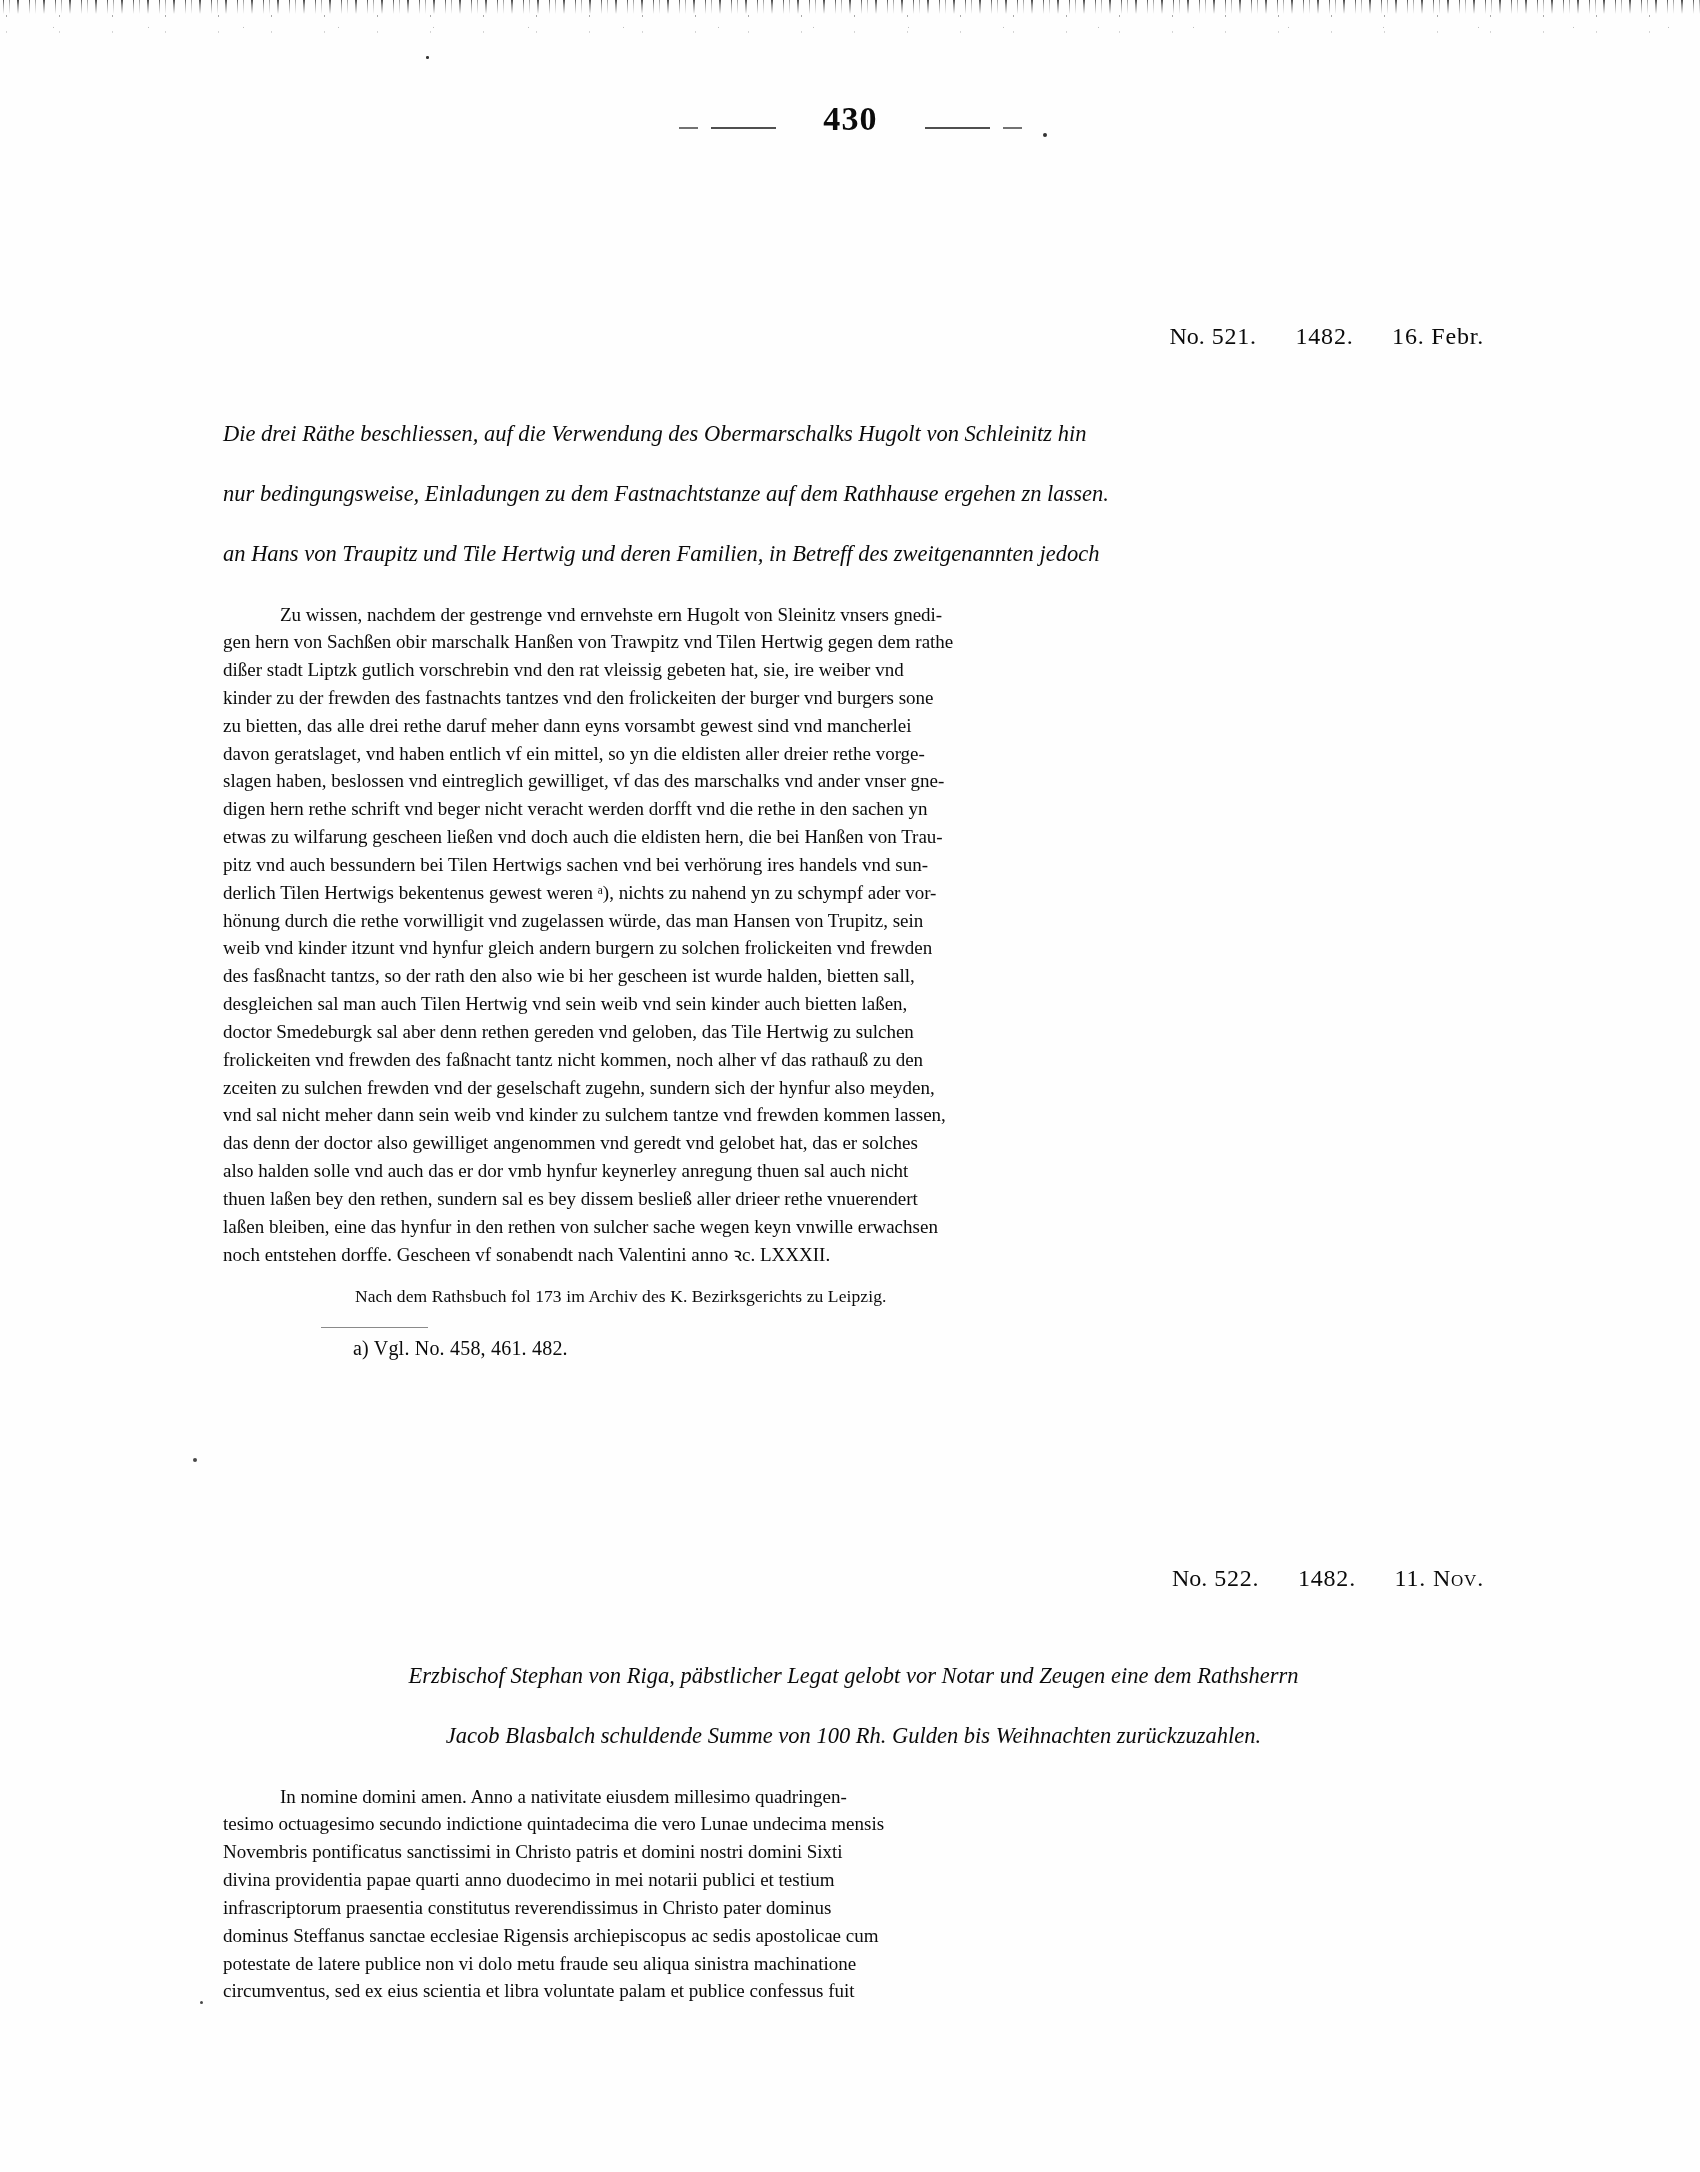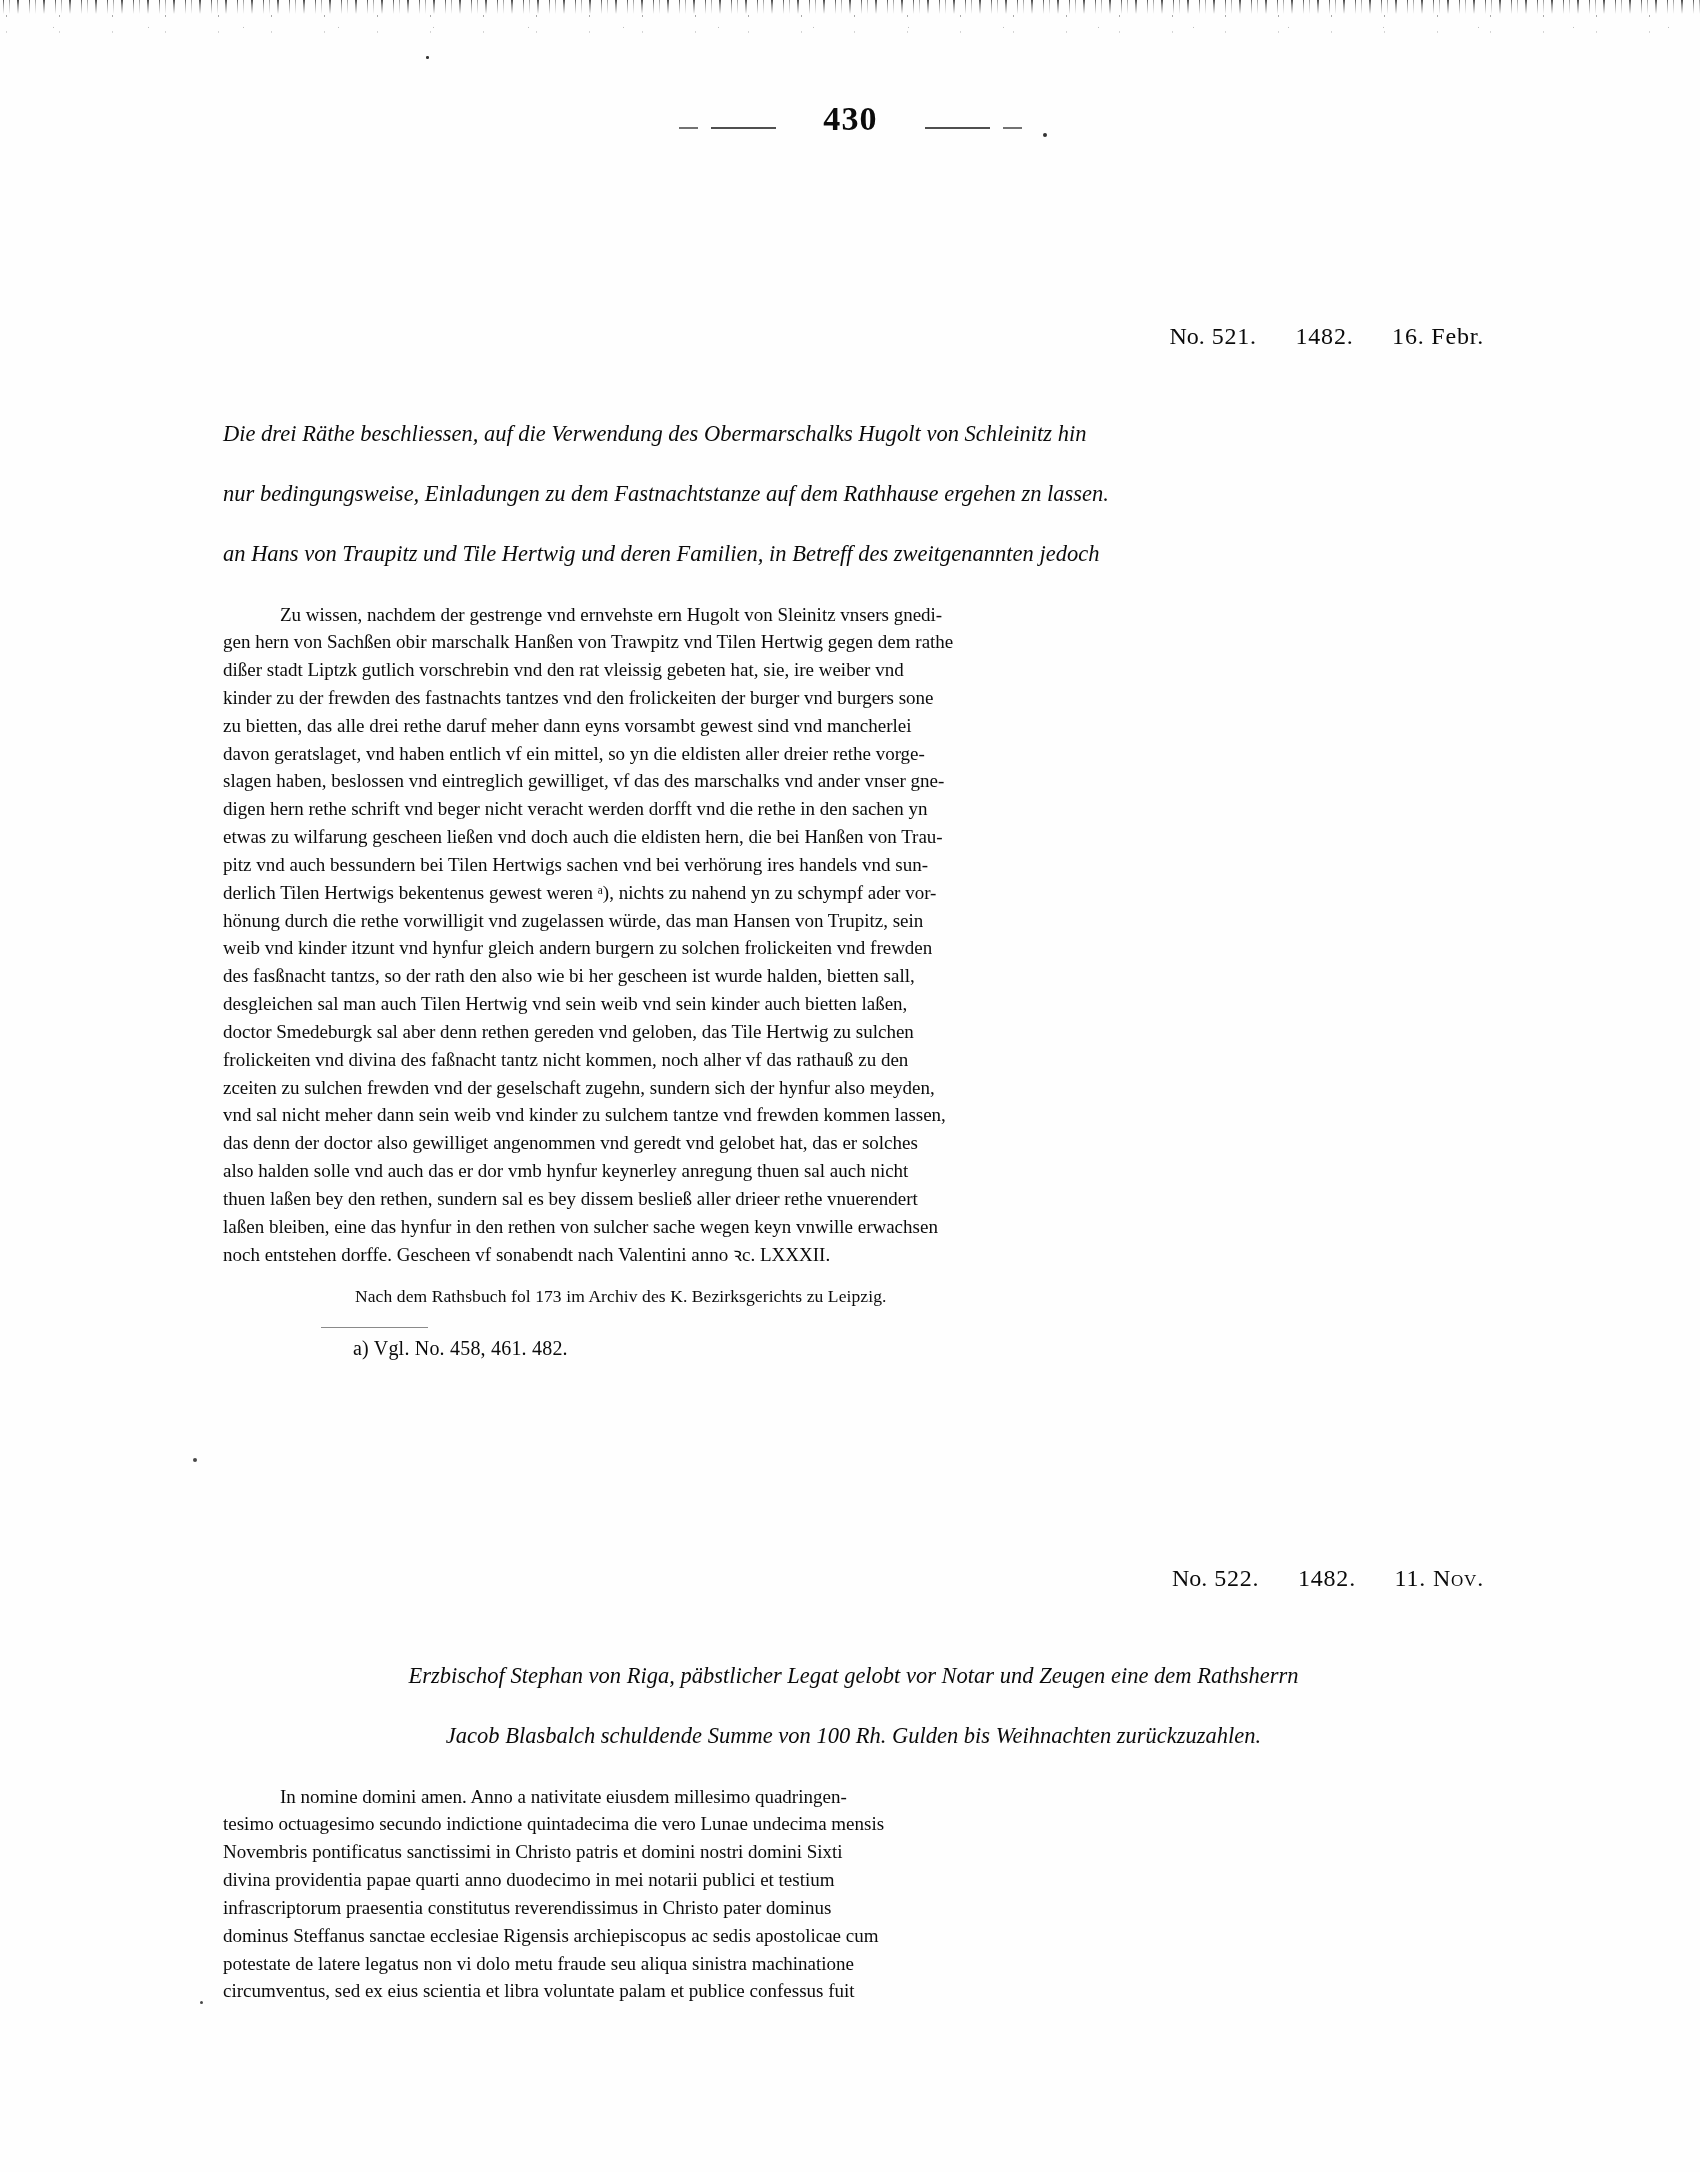--- a/index.html
+++ b/index.html
@@ -248,21 +248,21 @@
         <span>slagen haben, beslossen vnd eintreglich gewilliget, vf das des marschalks vnd ander vnser gne-</span><br>
         <span>digen hern rethe schrift vnd beger nicht veracht werden dorfft vnd die rethe in den sachen yn</span><br>
         <span>etwas zu wilfarung gescheen ließen vnd doch auch die eldisten hern, die bei Hanßen von Trau-</span><br>
         <span>pitz vnd auch bessundern bei Tilen Hertwigs sachen vnd bei verhörung ires handels vnd sun-</span><br>
         <span>derlich Tilen Hertwigs bekentenus gewest weren ᵃ), nichts zu nahend yn zu schympf ader vor-</span><br>
         <span>hönung durch die rethe vorwilligit vnd zugelassen würde, das man Hansen von Trupitz, sein</span><br>
         <span>weib vnd kinder itzunt vnd hynfur gleich andern burgern zu solchen frolickeiten vnd frewden</span><br>
         <span>des fasßnacht tantzs, so der rath den also wie bi her gescheen ist wurde halden, bietten sall,</span><br>
         <span>desgleichen sal man auch Tilen Hertwig vnd sein weib vnd sein kinder auch bietten laßen,</span><br>
         <span>doctor Smedeburgk sal aber denn rethen gereden vnd geloben, das Tile Hertwig zu sulchen</span><br>
-        <span>frolickeiten vnd divina des faßnacht tantz nicht kommen, noch alher vf das rathauß zu den</span><br>
+        <span>frolickeiten vnd frewden des faßnacht tantz nicht kommen, noch alher vf das rathauß zu den</span><br>
         <span>zceiten zu sulchen frewden vnd der geselschaft zugehn, sundern sich der hynfur also meyden,</span><br>
         <span>vnd sal nicht meher dann sein weib vnd kinder zu sulchem tantze vnd frewden kommen lassen,</span><br>
         <span>das denn der doctor also gewilliget angenommen vnd geredt vnd gelobet hat, das er solches</span><br>
         <span>also halden solle vnd auch das er dor vmb hynfur keynerley anregung thuen sal auch nicht</span><br>
         <span>thuen laßen bey den rethen, sundern sal es bey dissem besließ aller drieer rethe vnuerendert</span><br>
         <span>laßen bleiben, eine das hynfur in den rethen von sulcher sache wegen keyn vnwille erwachsen</span><br>
         <span>noch entstehen dorffe.  Gescheen vf sonabendt nach Valentini anno ꝛc. LXXXII.</span>
       </div>
 
       <div class="sp-body-to-source"></div>
@@ -298,21 +298,21 @@
 
       <div class="sp-regest-to-body"></div>
 
       <div class="body-text">
         <span class="first-indent"></span><span>In nomine domini amen.  Anno a nativitate eiusdem millesimo quadringen-</span><br>
         <span>tesimo octuagesimo secundo indictione quintadecima die vero Lunae undecima mensis</span><br>
         <span>Novembris pontificatus sanctissimi in Christo patris et domini nostri domini Sixti</span><br>
         <span>divina providentia papae quarti anno duodecimo in mei notarii publici et testium</span><br>
         <span>infrascriptorum praesentia constitutus reverendissimus in Christo pater dominus</span><br>
         <span>dominus Steffanus sanctae ecclesiae Rigensis archiepiscopus ac sedis apostolicae cum</span><br>
-        <span>potestate de latere legatus non vi dolo metu fraude seu aliqua sinistra machinatione</span><br>
+        <span>potestate de latere publice non vi dolo metu fraude seu aliqua sinistra machinatione</span><br>
         <span>circumventus, sed ex eius scientia et libra voluntate palam et publice confessus fuit</span>
       </div>
 
     </section>
 
   </div>
 
   <span class="marginal-dot" style="left:193px; top:1458px;"></span>
   <span class="marginal-dot" style="left:200px; top:2001px; width:3.3px; height:3.3px;"></span>
 

